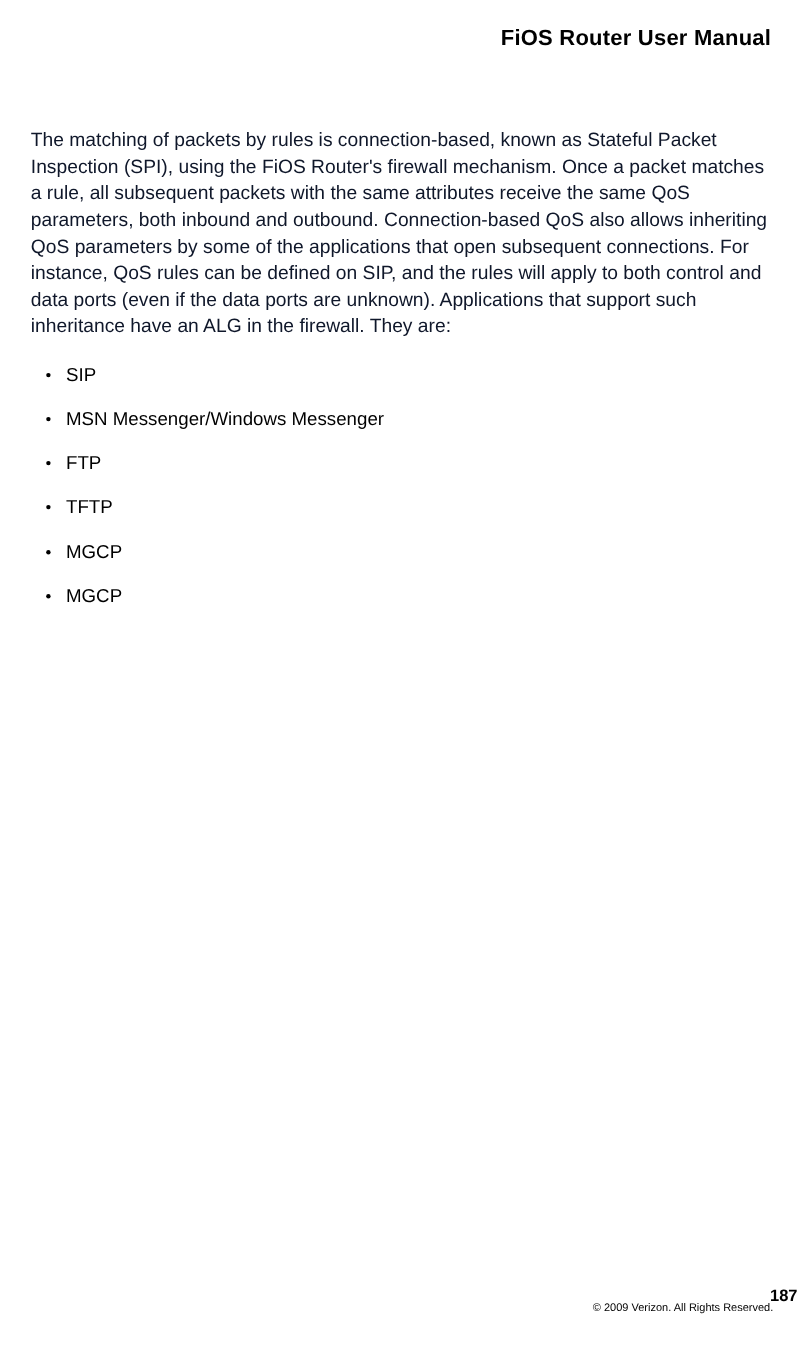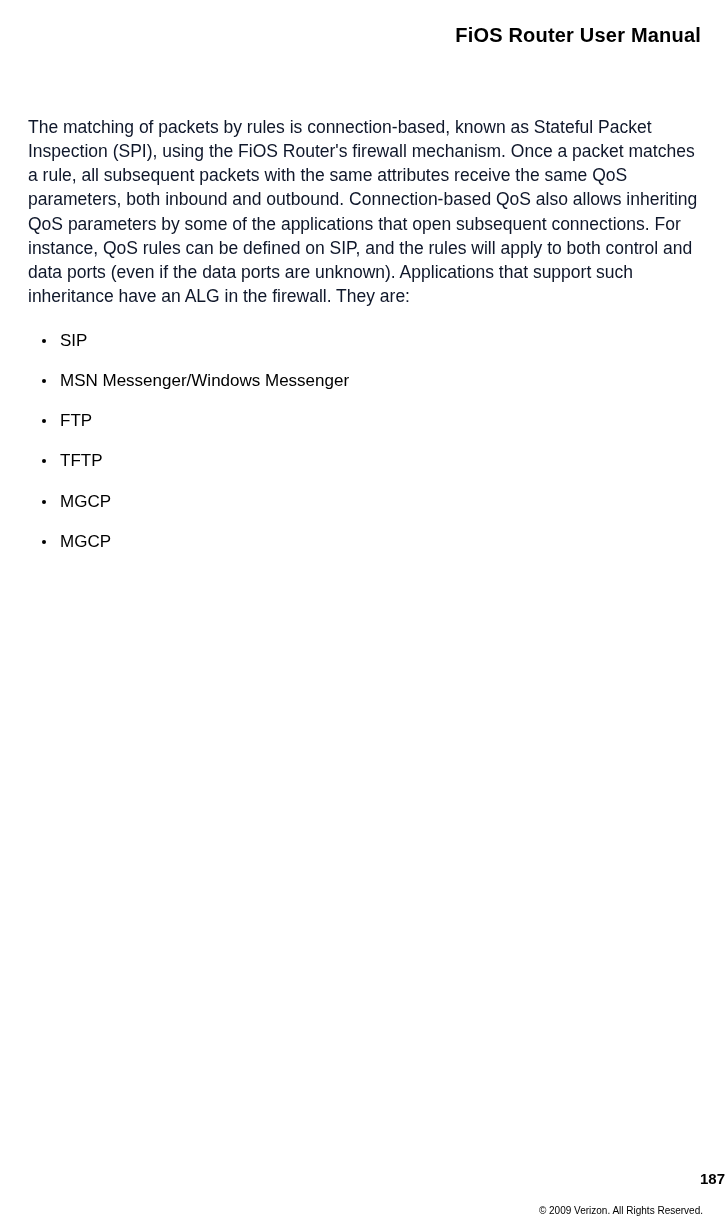--- a/index.html
+++ b/index.html
@@ -59,21 +59,21 @@
       position: absolute;
       bottom: 40px;
       left: 0;
       right: 0;
       text-align: right;
       font-weight: 700;
       font-size: 15px;
     }
     .copyright {
       position: absolute;
-      bottom: 11px;
+      bottom: 32px;
       right: 22px;
       font-size: 10px;
       color: #000;
     }
   </style>
 </head>
 <body>
 
 <div class="header">
   <span>FiOS Router User Manual</span>

